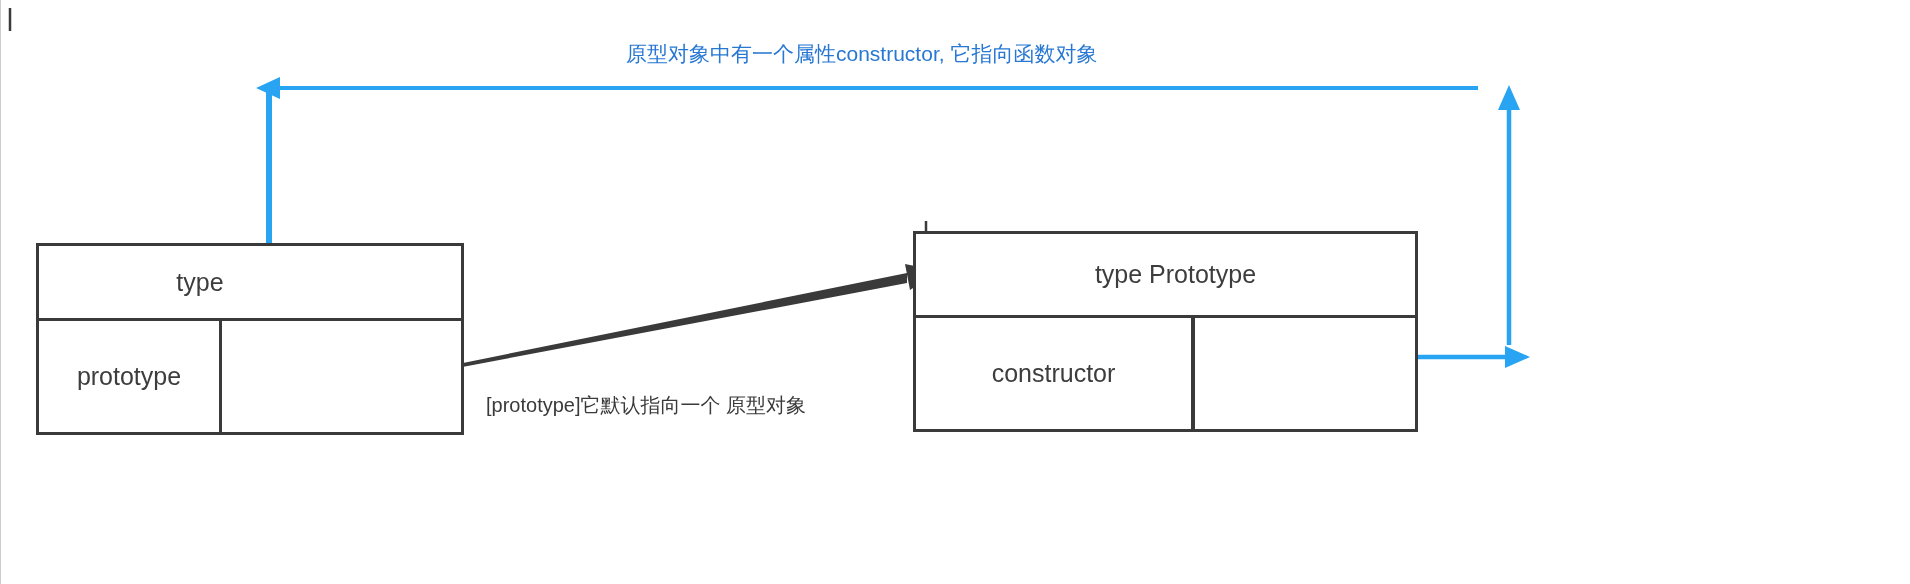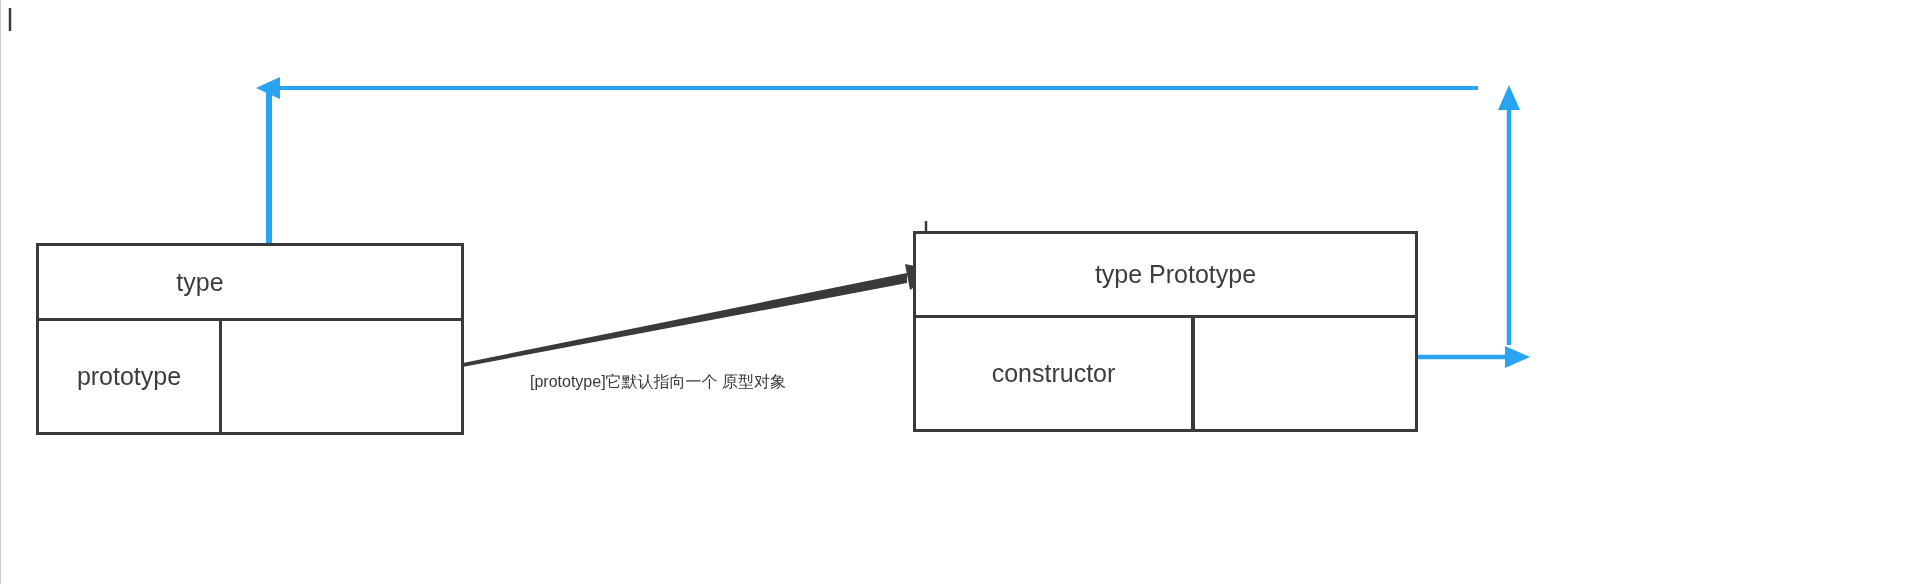--- a/index.html
+++ b/index.html
@@ -32,24 +32,23 @@
     white-space: nowrap;
   }
   .annotation.blue {
     left: 625px;
     top: 40px;
     font-size: 21px;
     color: var(--text-blue);
   }
   .annotation.black {
     left: 485px;
-    top: 372px;
-    font-size: 16px;
+    top: 392px;
+    font-size: 20px;
     color: var(--ink);
-    margin-left: 44px;
   }
 
   .box {
     position: absolute;
     border: 3px solid var(--ink);
     background: #ffffff;
     color: #3d3d3d;
   }
   .left-box  { left: 35px;  top: 243px; width: 422px; height: 186px; }
   .right-box { left: 912px; top: 231px; width: 499px; height: 195px; }
@@ -103,20 +102,21 @@
 
     <g>
       <polygon class="ink-fill" points="358,384 906,273 906,283 358,386.5"></polygon>
       <polygon class="ink-fill" points="938,271 909,290 904,264"></polygon>
     </g>
 
     <line class="ink-stroke" x1="9" y1="8" x2="9" y2="31" stroke-width="2.5"></line>
     <line class="ink-stroke" x1="925" y1="221" x2="925" y2="233" stroke-width="2.5"></line>
   </svg>
 
+  <div class="annotation blue">原型对象中有一个属性constructor, 它指向函数对象</div>
   <div class="annotation black">[prototype]它默认指向一个 原型对象</div>
 
   <div class="box right-box">
     <div class="box-header">type Prototype</div>
     <div class="box-row">
       <div class="box-cell cell-label">constructor</div>
       <div class="box-cell cell-value"></div>
     </div>
   </div>
 

